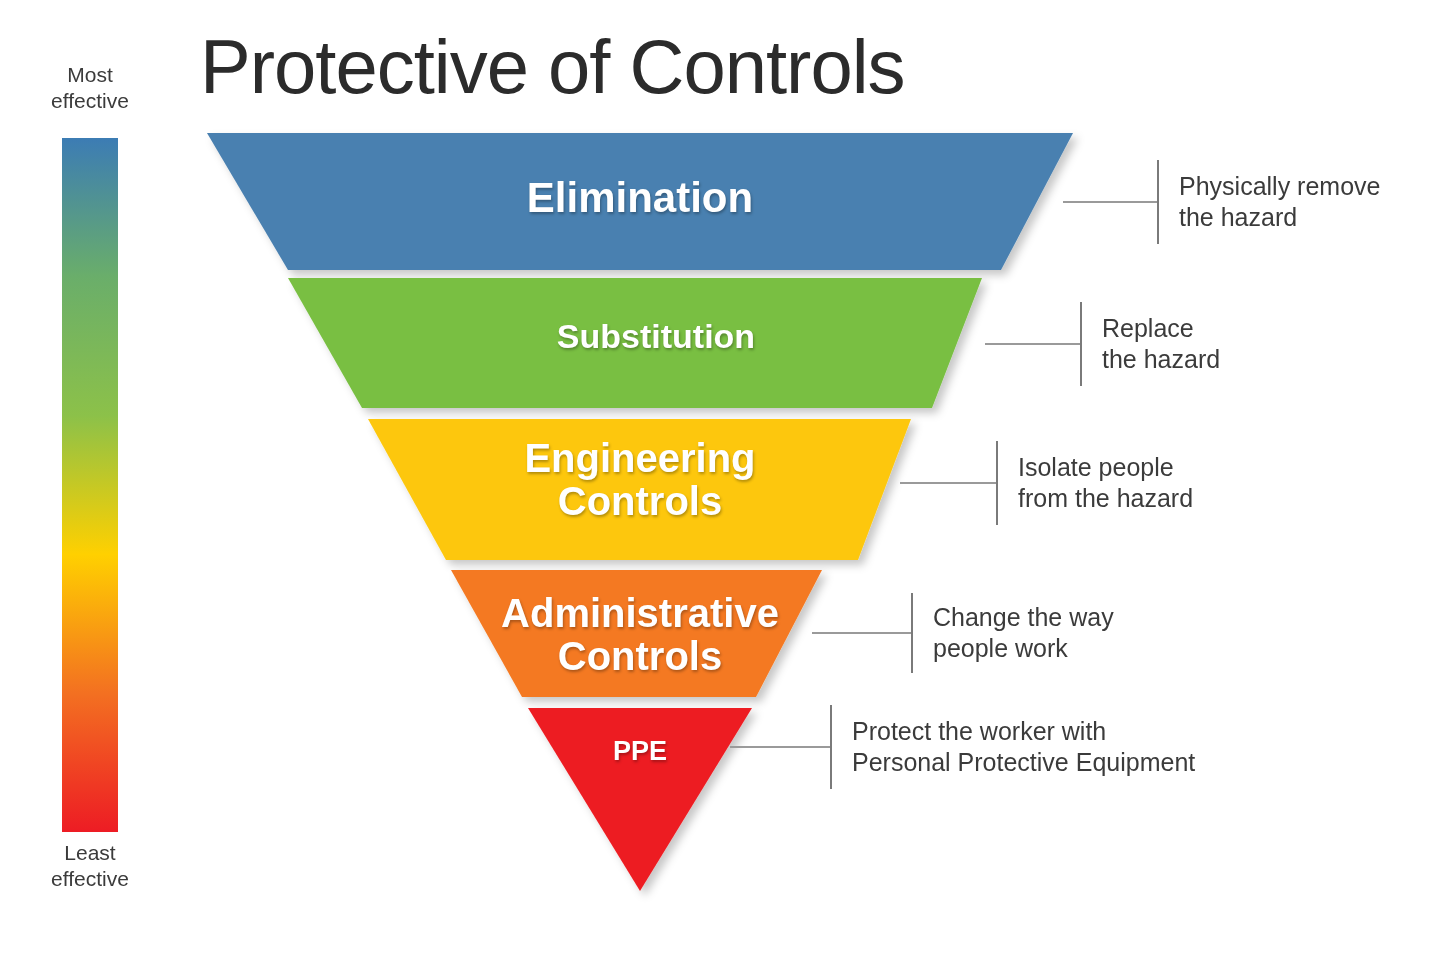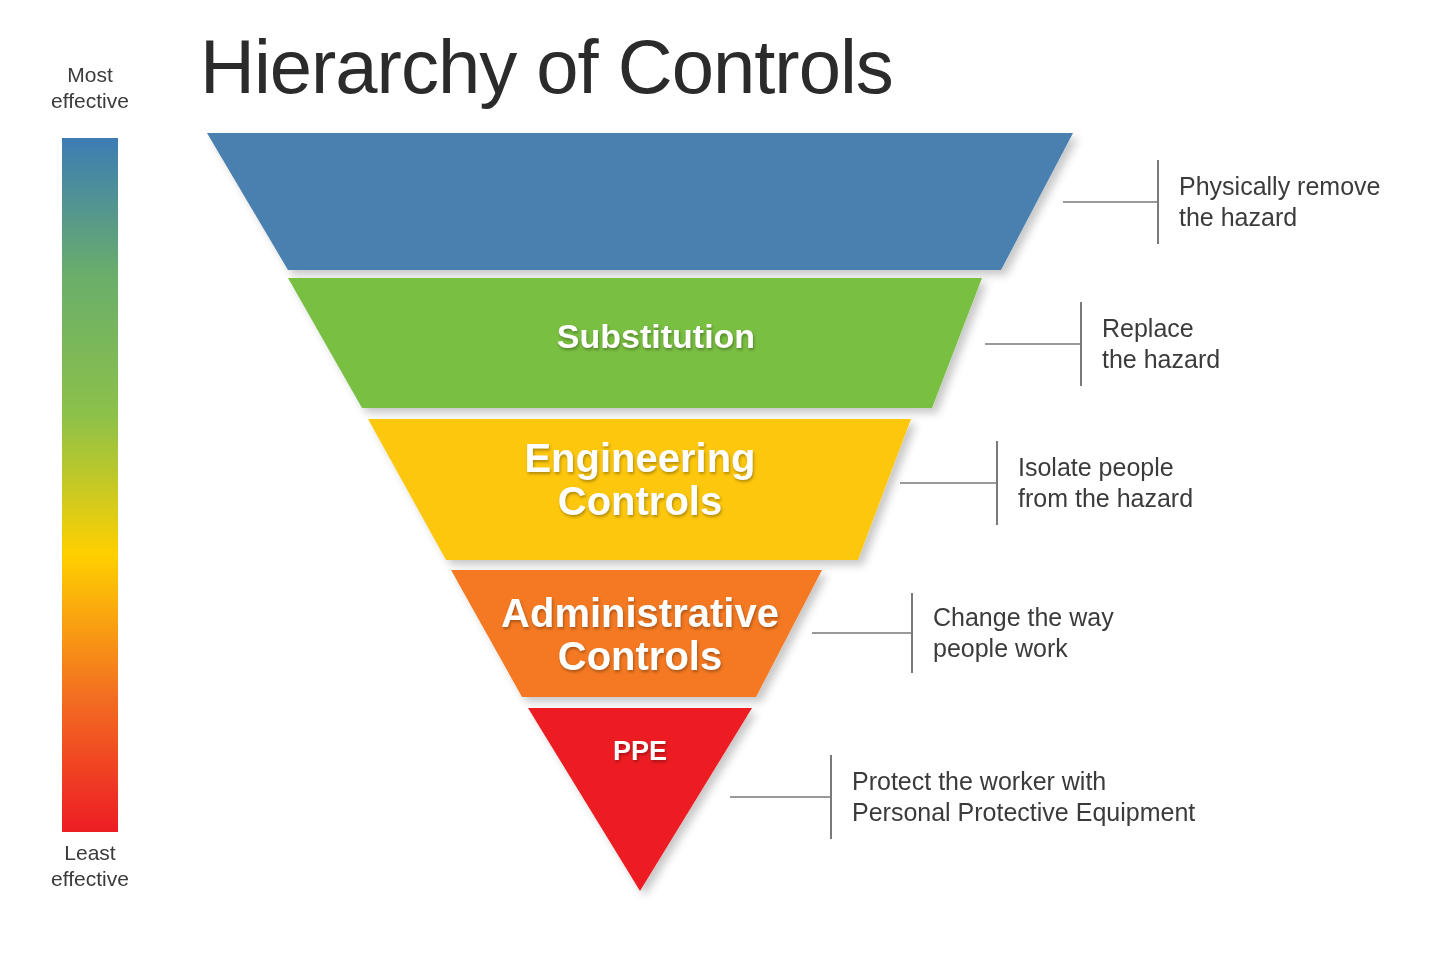--- a/index.html
+++ b/index.html
@@ -131,30 +131,30 @@
   #callout-1 .callout-bracket { height: 84px; }
 
   #callout-2 { left: 900px; top: 441px; }
   #callout-2 .callout-leader { width: 96px; }
   #callout-2 .callout-bracket { height: 84px; }
 
   #callout-3 { left: 812px; top: 593px; }
   #callout-3 .callout-leader { width: 99px; }
   #callout-3 .callout-bracket { height: 80px; }
 
-  #callout-4 { left: 730px; top: 755px; align-items: center; }
+  #callout-4 { left: 730px; top: 705px; align-items: center; }
   #callout-4 .callout-leader { width: 100px; }
   #callout-4 .callout-bracket { height: 84px; }
 </style>
 </head>
 <body>
 
 <div id="stage">
 
-  <div class="title">Hierarchy of Controls</div>
+  <div class="title">Protective of Controls</div>
 
   <div class="scale-label" id="scale-label-most">
     <div>Most</div>
     <div>effective</div>
   </div>
 
   <div id="gradient-bar" style="background: linear-gradient(rgb(60, 124, 180) 0%, rgb(106, 174, 106) 20%, rgb(140, 193, 73) 40%, rgb(255, 208, 0) 60%, rgb(243, 112, 33) 80%, rgb(237, 28, 36) 100%);"></div>
 
   <div class="scale-label" id="scale-label-least">
     <div>Least</div>
@@ -172,20 +172,23 @@
 
     <polygon id="band-shape-1" filter="url(#bandShadow)" points="288,278 982,278 932,408 362,408" fill="#79bf43"></polygon>
 
     <polygon id="band-shape-2" filter="url(#bandShadow)" points="368,419 911,419 858,560 446,560" fill="#fdc70c"></polygon>
 
     <polygon id="band-shape-3" filter="url(#bandShadow)" points="451,570 822,570 756,697 522,697" fill="#f47920"></polygon>
 
     <polygon id="band-shape-4" filter="url(#bandShadow)" points="528,708 752,708 640,891" fill="#ed1f24"></polygon>
   </svg>
 
+  <div class="band-label" id="band-label-0">
+    <div>Elimination</div>
+  </div>
 
   <div class="band-label" id="band-label-1">
     <div>Substitution</div>
   </div>
 
   <div class="band-label" id="band-label-2">
     <div>Engineering</div>
     <div>Controls</div>
   </div>
 

